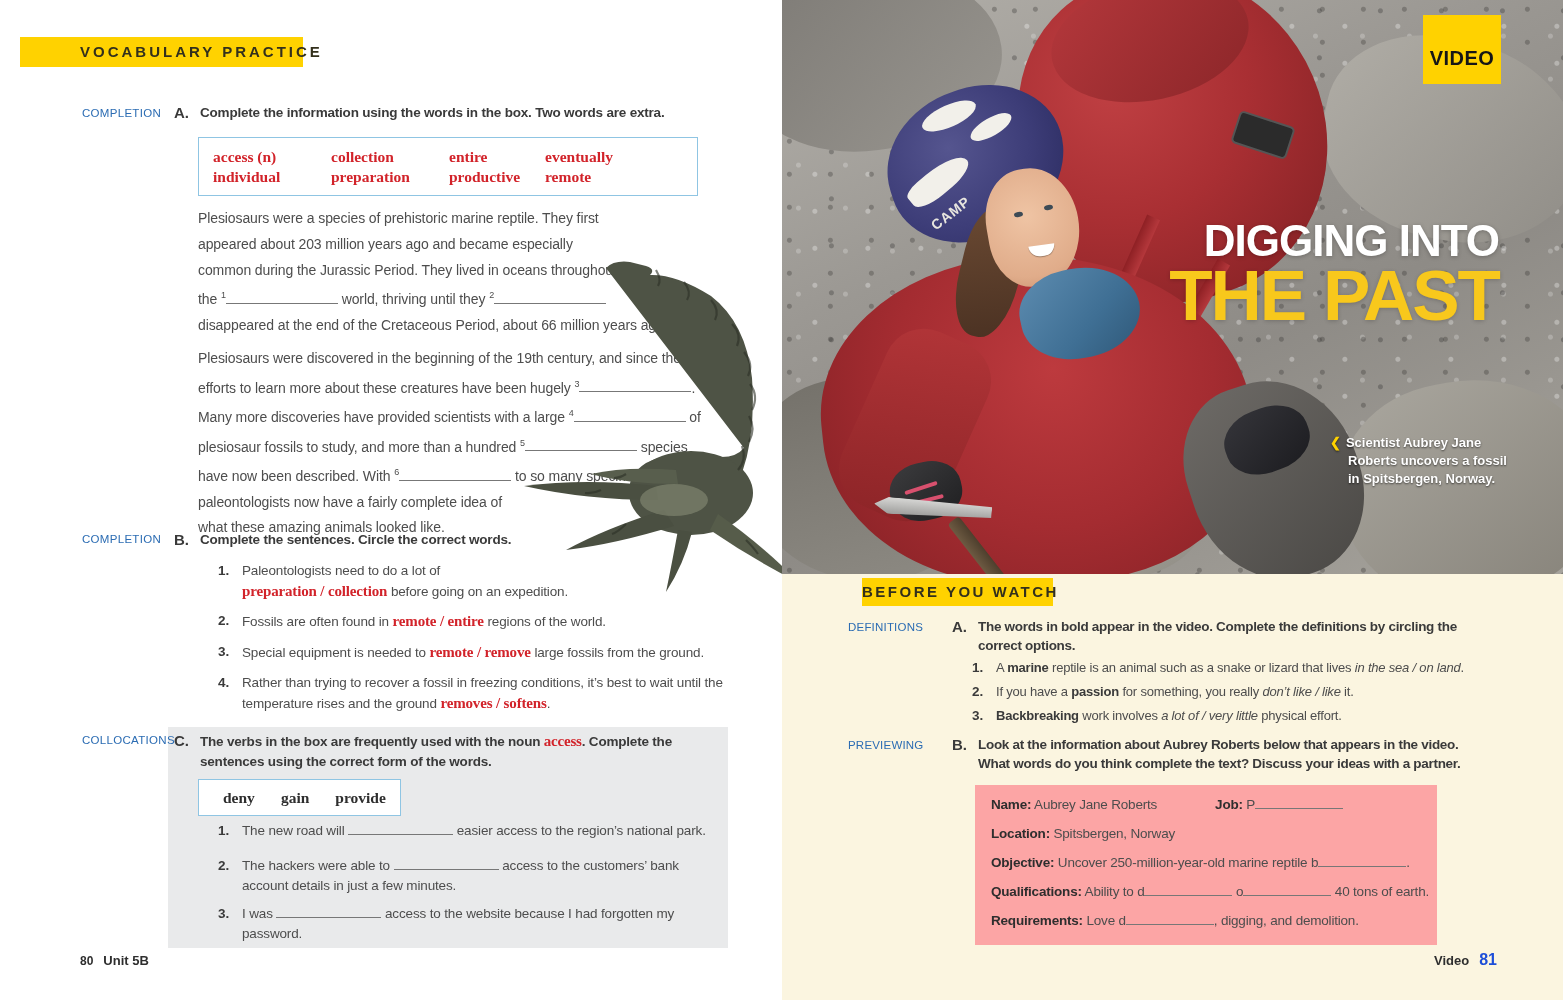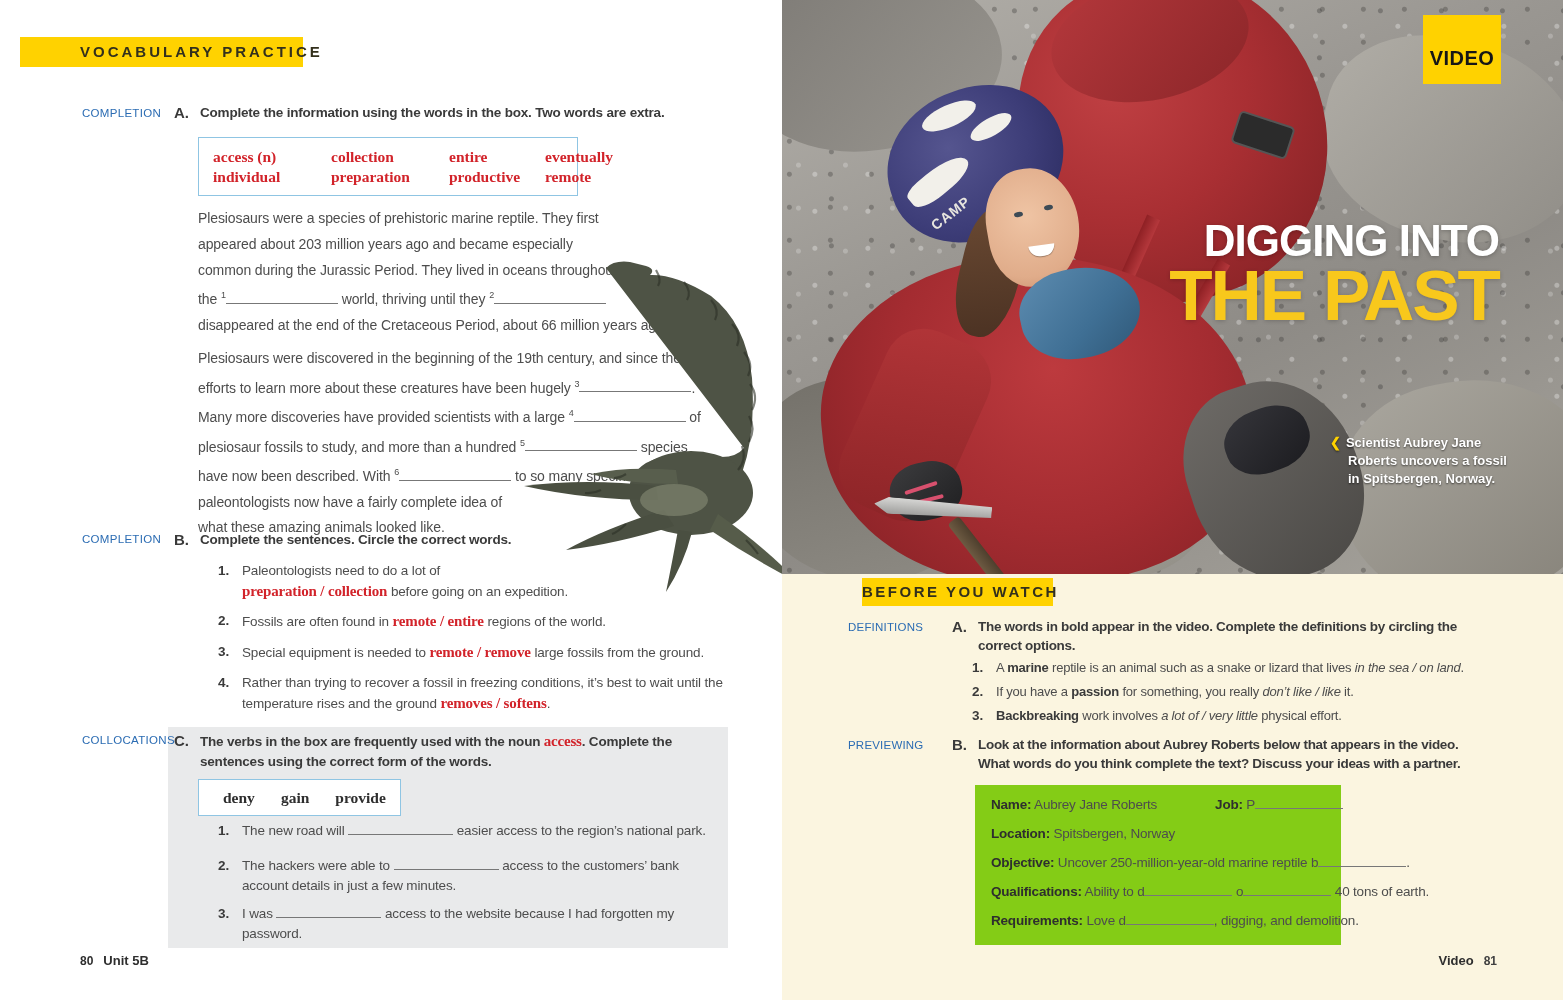--- a/index.html
+++ b/index.html
@@ -20,21 +20,21 @@
   }
   .tag-label { color:#2b6cb3; font-size:11.5px; letter-spacing:.3px; text-align:right; width:78px; }
   .ex-letter { color:#3a3a3a; font-size:15px; font-weight:bold; }
   .instr { color:#3a3a3a; font-size:13.5px; font-weight:bold; letter-spacing:-.2px; }
   .body-txt { color:#4d4d4d; font-size:14px; letter-spacing:-.1px; }
   .item-num { color:#3a3a3a; font-size:13.5px; font-weight:bold; }
   .item-txt { color:#4d4d4d; font-size:13.5px; letter-spacing:-.15px; }
   .red-serif { font-family:"Liberation Serif", serif; font-weight:bold; color:#d2232a; }
   .red-choice { font-family:"Liberation Serif", serif; font-weight:bold; color:#d2232a; font-size:15px; }
   .word-box {
-    left:178px; top:137px; width:380px; height:59px; background:#fff;
+    left:178px; top:137px; width:500px; height:59px; background:#fff;
     border:1.5px solid #8fc5e3; display:grid; grid-template-columns:118px 118px 96px 88px;
     align-content:center; row-gap:2px; padding-left:14px;
   }
   .word-box span { font-family:"Liberation Serif", serif; font-weight:bold; color:#d2232a; font-size:15.5px; }
   .para div { line-height:25.8px; }
   .blank { display:inline-block; width:112px; border-bottom:1.3px solid #777; height:12px; vertical-align:baseline; }
   .blank-c { display:inline-block; width:105px; border-bottom:1.3px solid #777; height:12px; }
   sup { font-size:9px; color:#4d4d4d; }
   .gray-panel { left:148px; top:727px; width:560px; height:221px; background:#e9eaeb; }
   .verb-box {
@@ -119,27 +119,27 @@
   
   .cream { left:782px; top:574px; width:781px; height:426px; background:#fbf5e0; }
   .byw-banner {
     position:absolute; left:80px; top:4px; width:191px; height:28px; background:#ffd200;
     color:#33301c; font-size:15px; font-weight:bold; letter-spacing:2.5px; line-height:28px; text-align:left;
   }
   .r-tag { color:#2b6cb3; font-size:11.5px; letter-spacing:.2px; text-align:right; width:72px; }
   .r-instr { color:#3a3a3a; font-size:13.5px; font-weight:bold; letter-spacing:-.3px; }
   .r-item { color:#4d4d4d; font-size:13px; letter-spacing:-.2px; }
   .r-item b { color:#3a3a3a; }
-  .card { position:absolute; left:193px; top:211px; width:366px; height:160px; background:#84cc16; }
+  .card { position:absolute; left:193px; top:211px; width:462px; height:160px; background:#fca5a5; }
   .card-row { position:absolute; left:16px; font-size:13.5px; color:#4d4d4d; letter-spacing:-.2px; white-space:nowrap; }
   .card-row b { color:#2e2e2e; }
   .blank-s { display:inline-block; width:88px; border-bottom:1.2px solid #777; height:11px; }
   .footer-right { position:absolute; right:66px; top:377px; }
   .fr-label { font-size:13px; font-weight:bold; color:#2e2e2e; margin-right:10px; }
-  .fr-pg { font-size:12px; font-weight:bold; color:#404040; }
+  .fr-pg { font-size:16px; font-weight:bold; color:#1d4ed8; }
 </style>
 </head>
 <body>
 
 <div class="spread">
 
   <div class="abs left-page">
 
     <div class="abs vocab-banner nw">VOCABULARY PRACTICE</div>
 

